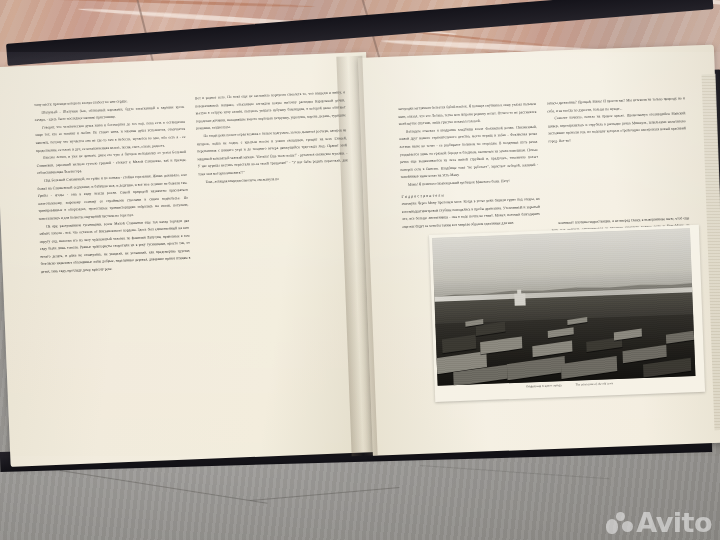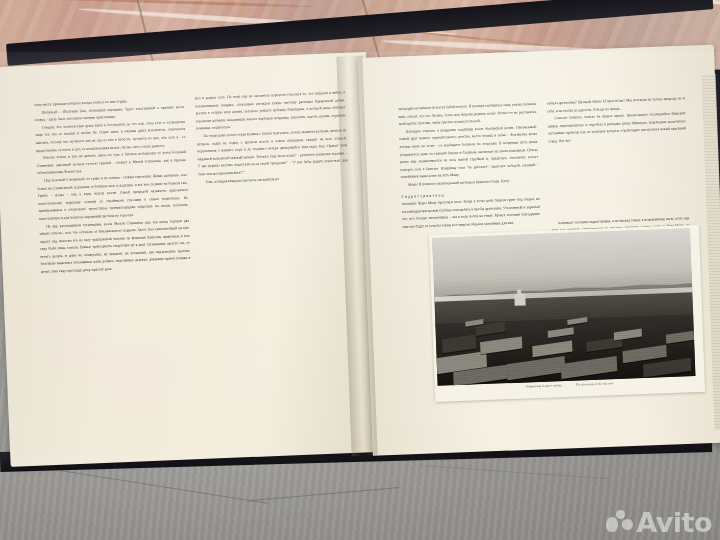--- a/index.html
+++ b/index.html
@@ -174,21 +174,21 @@
     position:absolute;left:0;top:18px;width:720px;height:404px;
     background:radial-gradient(120% 80% at 22% 15%, rgba(255,255,255,.30), rgba(255,255,255,0) 60%),
                radial-gradient(100% 70% at 86% 20%, rgba(255,255,255,.22), rgba(255,255,255,0) 58%),
                linear-gradient(180deg, rgba(255,255,255,.04), rgba(70,60,40,.10));
     pointer-events:none;mix-blend-mode:soft-light;
   }
 
   
   #watermark{
     position:absolute;right:8px;bottom:4px;
-    display:flex;gap:4px;
+    display:flex;align-items:center;gap:4px;
     opacity:.55;
   }
   #watermark .wm-dots{position:relative;width:26px;height:24px;}
   #watermark .d{position:absolute;border-radius:50%;background:#f2f2f2;}
   #watermark .d1{left:0;top:8px;width:12px;height:15px;border-radius:50% 50% 45% 45%;}
   #watermark .d2{left:10px;top:1px;width:9px;height:9px;}
   #watermark .d3{left:16px;top:10px;width:11px;height:11px;}
   #watermark .wm-text{
     font-family:"DejaVu Sans", sans-serif;font-weight:bold;
     font-size:27px;color:#f4f4f4;letter-spacing:-.5px;line-height:1;

